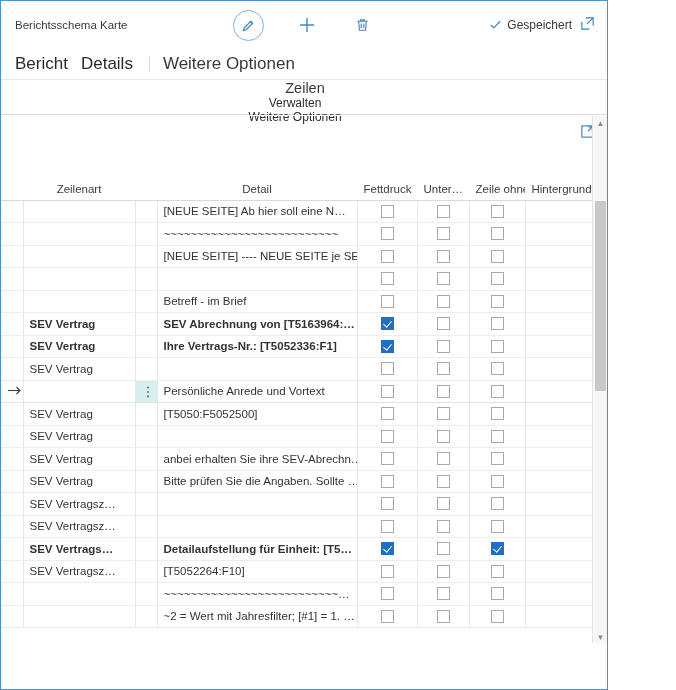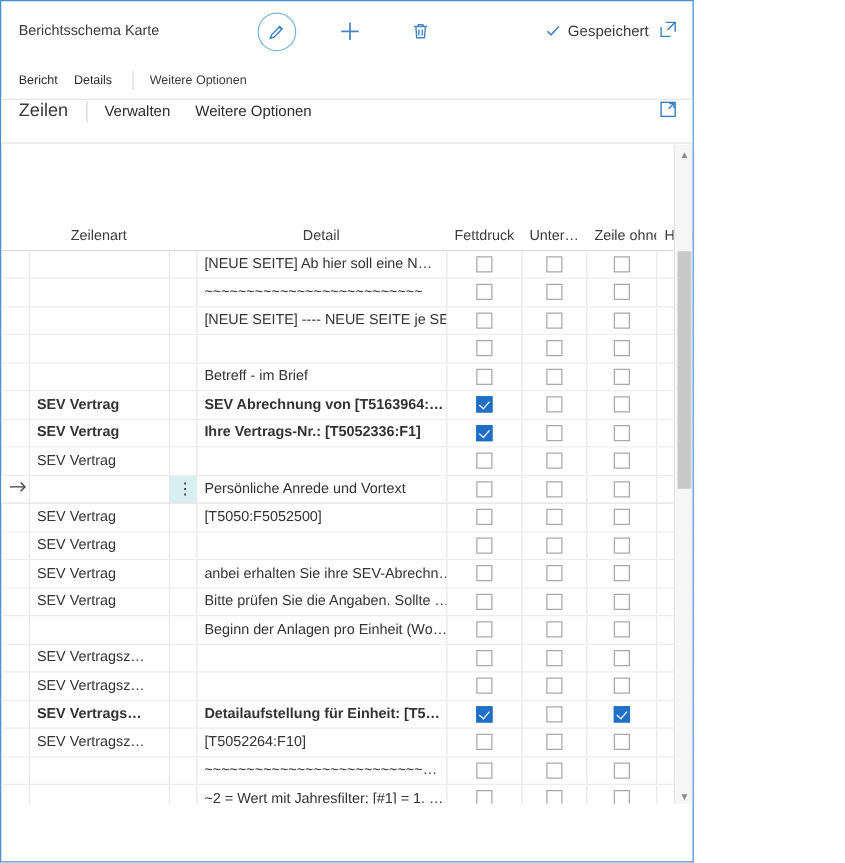--- a/index.html
+++ b/index.html
@@ -8,21 +8,21 @@
     width: 676px;
     height: 690px;
     background: #ffffff;
     font-family: "Liberation Sans", sans-serif;
     font-size: 12px;
     color: #333333;
     overflow: hidden;
   }
   .window {
     position: relative;
-    width: 555px;
+    width: 608px;
     height: 690px;
     border: 1px solid #4a8fd0;
     background: #ffffff;
     overflow: hidden;
   }
 
   
   .topbar {
     height: 48px;
     display: flex;
@@ -85,41 +85,42 @@
   
   .menubar {
     display: flex;
     align-items: center;
     height: 31px;
     padding: 0 14px;
     gap: 0;
     border-bottom: 1px solid #e6e6e6;
   }
   .menuitem {
-    font-size: 10px;
+    font-size: 17px;
     color: #2b2b2b;
     padding: 0 13px 0 0;
     white-space: nowrap;
   }
   .menuitem.first { padding-left: 0; }
   .menusep {
     width: 1px; height: 15px;
     background: #d8d8d8;
     margin: 0 13px 0 3px;
   }
   .menuitem.muted { color: #3a3a3a; }
 
   
   .subbar {
     display: flex;
     align-items: center;
     height: 35px;
     padding: 0 12px 16px 14px;
     border-bottom: 1px solid #dddddd;
     background: #ffffff;
+    flex-direction: column;
   }
   .subbar .title {
     font-size: 14.5px;
     color: #3a3a3a;
   }
   .subbar .vsep {
     width: 1px; height: 17px;
     background: #d3d3d3;
     margin: 0 14px;
   }
@@ -512,32 +513,20 @@
             <td class="col-detail">Bitte prüfen Sie die Angaben. Sollte …</td>
             <td class="col-fett center"><span class="cb"></span></td>
             <td class="col-unter center"><span class="cb"></span></td>
             <td class="col-zeile center"><span class="cb"></span></td>
             <td class="col-hinter"></td>
             <td class="col-buch center"><span class="cb"></span></td>
             <td class="col-tail"></td>
           </tr>
           <tr>
             <td class="col-marker arrow-cell"></td>
-            <td class="col-zeilenart"></td>
-            <td class="col-handle"></td>
-            <td class="col-detail">Beginn der Anlagen pro Einheit (Wo…</td>
-            <td class="col-fett center"><span class="cb"></span></td>
-            <td class="col-unter center"><span class="cb"></span></td>
-            <td class="col-zeile center"><span class="cb"></span></td>
-            <td class="col-hinter"></td>
-            <td class="col-buch center"><span class="cb"></span></td>
-            <td class="col-tail"></td>
-          </tr>
-          <tr>
-            <td class="col-marker arrow-cell"></td>
             <td class="col-zeilenart">SEV Vertragsz…</td>
             <td class="col-handle"></td>
             <td class="col-detail"></td>
             <td class="col-fett center"><span class="cb"></span></td>
             <td class="col-unter center"><span class="cb"></span></td>
             <td class="col-zeile center"><span class="cb"></span></td>
             <td class="col-hinter"></td>
             <td class="col-buch center"><span class="cb"></span></td>
             <td class="col-tail"></td>
           </tr>

